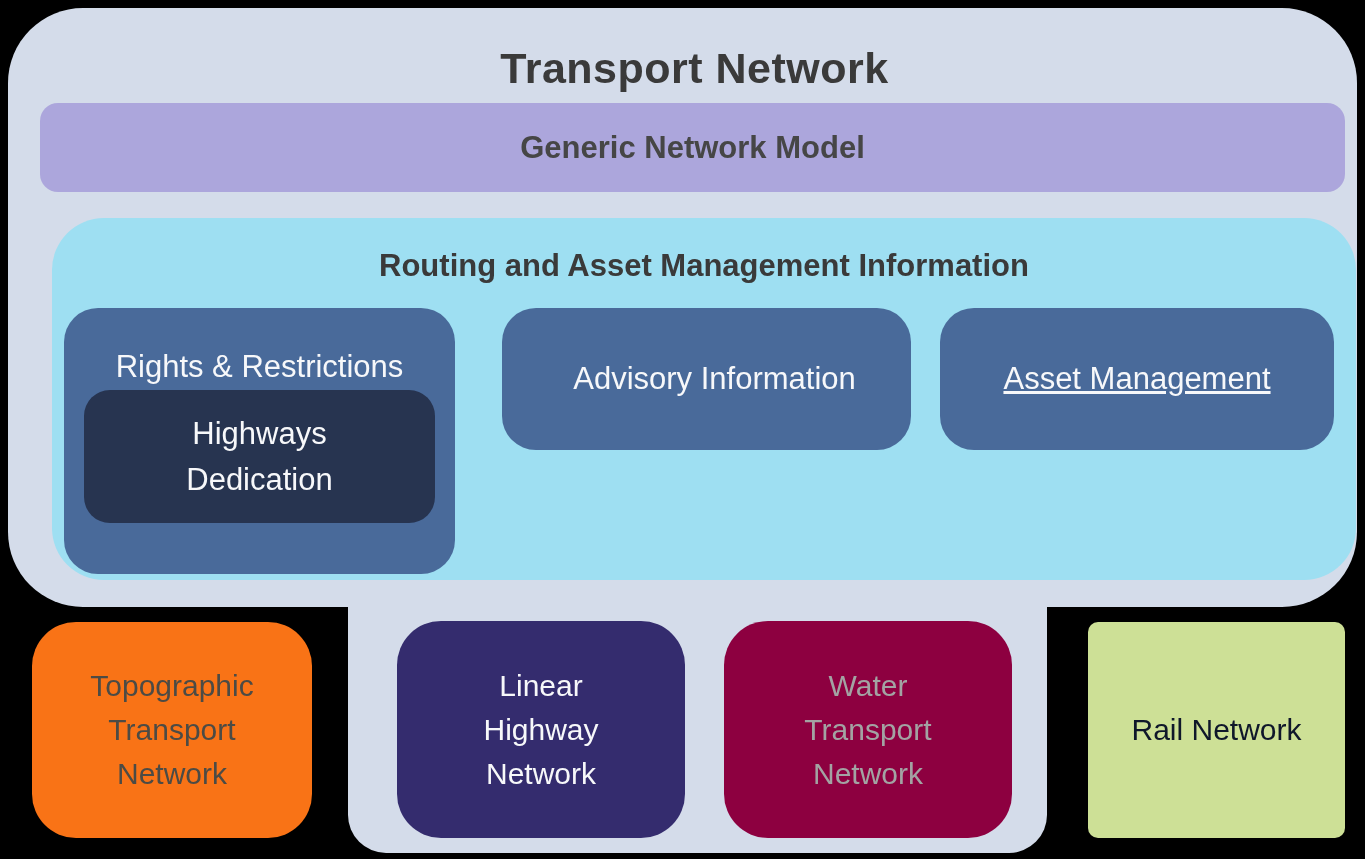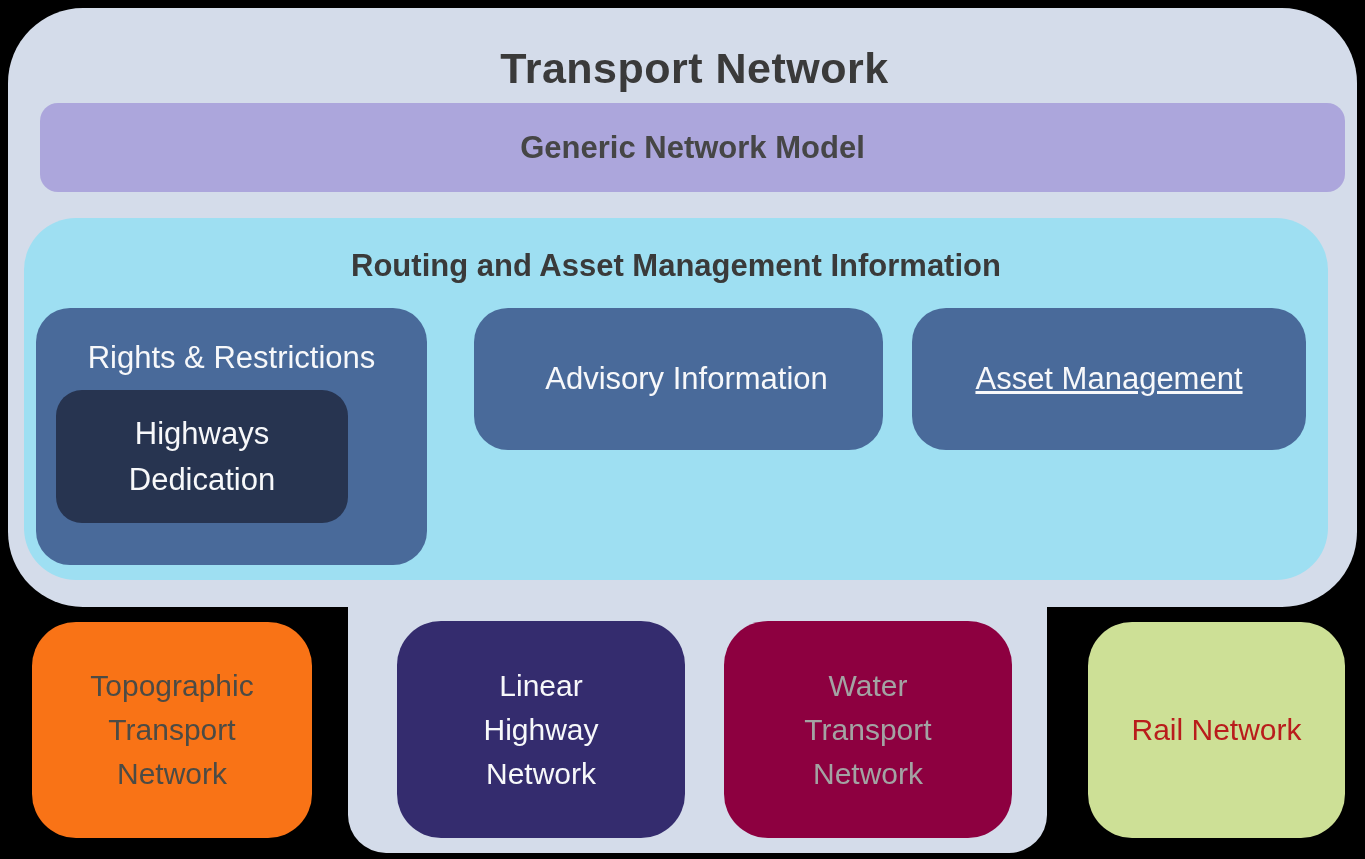--- a/index.html
+++ b/index.html
@@ -50,21 +50,21 @@
     border-radius: 18px;
     display: flex;
     align-items: center;
     justify-content: center;
     font-size: 31px;
     font-weight: 700;
     color: #464646;
   }
   .blue-container {
     position: absolute;
-    left: 24px; top: 218px;
+    left: 52px; top: 218px;
     width: 1304px; height: 362px;
     background: #9edff2;
     border-radius: 52px;
   }
   .routing-title {
     position: absolute;
     left: 0; top: 30px;
     width: 100%;
     text-align: center;
     font-size: 31px;
@@ -79,30 +79,30 @@
     font-size: 31px;
     display: flex;
     align-items: center;
     justify-content: center;
     text-align: center;
   }
   .rights-box {
     left: 12px; top: 90px;           
     width: 391px; height: 249px;
     align-items: flex-start;
-    padding-top: 8px;
+    padding-top: 17px;
   }
   .rights-label {
     margin-top: 24px;
     font-size: 31px;
   }
   .highways-box {
     position: absolute;
     left: 20px; top: 82px;           
-    width: 292px; height: 133px;
+    width: 351px; height: 133px;
     background: #273450;
     border-radius: 26px;
     color: #f7f8fa;
     font-size: 31px;
     display: flex;
     align-items: center;
     justify-content: center;
     text-align: center;
     white-space: pre-line;
     line-height: 46px;
@@ -117,21 +117,21 @@
     align-items: center;
     justify-content: center;
     text-align: center;
     font-size: 30px;
     white-space: pre-line;
     line-height: 44px;
   }
   .topo-box  { left: 32px;   top: 622px; width: 280px; height: 216px; background: #f97316; color: #4c4b45; }
   .linear-box{ left: 397px;  top: 621px; width: 288px; height: 217px; background: #342c6e; color: #f7f8fa; }
   .water-box { left: 724px;  top: 621px; width: 288px; height: 217px; background: #8d0040; color: #a3a3a3; }
-  .rail-box  { left: 1088px; top: 622px; width: 257px; height: 216px; background: #cde096; color: #b91c1c; }
+  .rail-box  { left: 1088px; top: 622px; width: 257px; height: 216px; background: #cde096; color: #0f172a; border-radius: 10px; }
 </style>
 </head>
 <body>
 
 <div class="stage">
 
   <div class="outer"></div>
   <div class="tab"></div>
 
   <div class="title">Transport Network</div>

